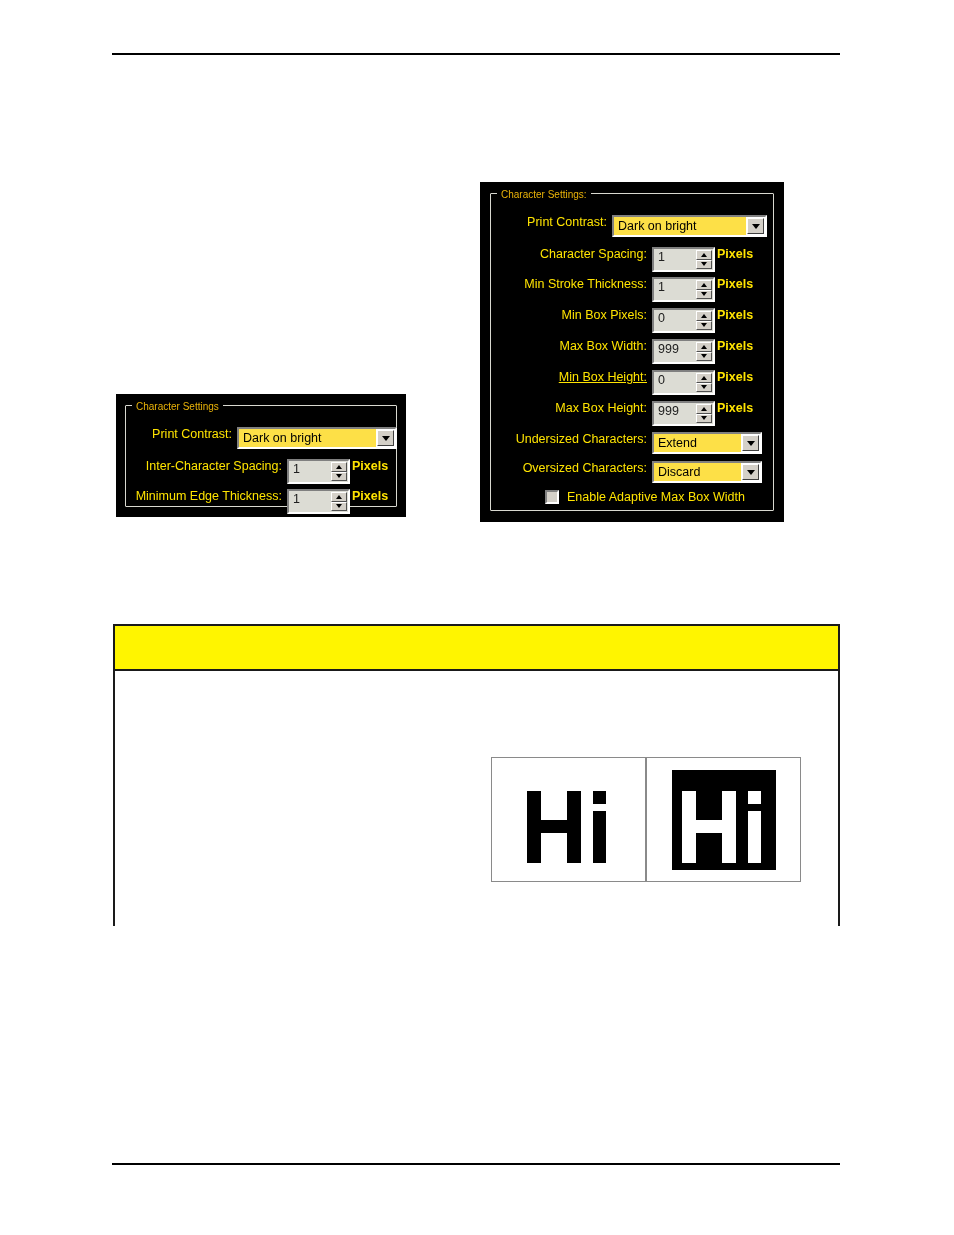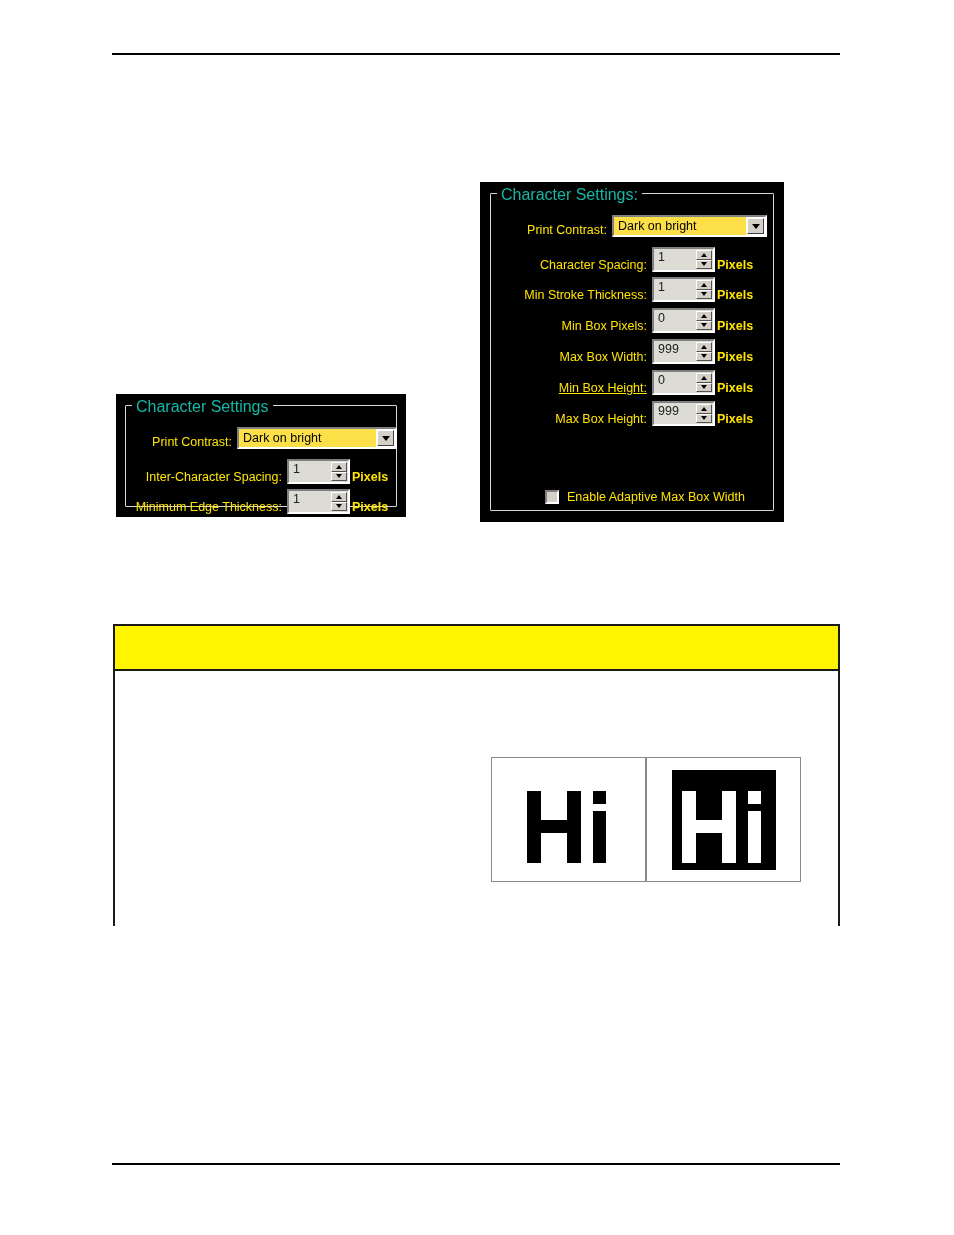--- a/index.html
+++ b/index.html
@@ -37,31 +37,31 @@
   }
   .groupbox {
     position: absolute;
     box-sizing: border-box;
     border: 1px solid #d8d8d0;
     border-radius: 1px;
   }
   .group-label {
     position: absolute;
     background: #000000;
-    color: #14b8a6;
-    font-size: 16px;
+    color: #eab308;
+    font-size: 10px;
     line-height: 13px;
     padding: 0 4px;
     white-space: nowrap;
   }
 
   .field-row {
     position: absolute;
     display: flex;
-    align-items: flex-end;
+    align-items: flex-start;
     height: 22px;
   }
   .field-label {
     color: #ffe400;
     font-size: 12.5px;
     text-align: right;
     white-space: nowrap;
     line-height: 14px;
   }
   .unit-label {
@@ -379,21 +379,39 @@
             <span class="tri-up-s"></span>
           </div>
         <div class="spin-btn">
             <span class="tri-down-s"></span>
           </div>
       </div>
     </div>
     <div class="unit-label">Pixels</div>
   </div>
 
-
+  <div class="field-row" style="left:12px; top:247px; width:290px;">
+    <div class="field-label" style="width:152px;">Undersized Characters:</div>
+    <div class="combo" style="width:110px; margin-left:5px;">
+      <div class="combo-value">Extend</div>
+      <div class="combo-arrow">
+        <span class="tri-down"></span>
+      </div>
+    </div>
+  </div>
+
+  <div class="field-row" style="left:12px; top:276px; width:290px;">
+    <div class="field-label" style="width:152px;">Oversized Characters:</div>
+    <div class="combo" style="width:110px; margin-left:5px;">
+      <div class="combo-value">Discard</div>
+      <div class="combo-arrow">
+        <span class="tri-down"></span>
+      </div>
+    </div>
+  </div>
 
   <div class="checkrow" style="left:62px; top:305px;align-items:center;">
     <div class="checkbox"></div>
     <div class="check-label">Enable Adaptive Max Box Width</div>
   </div>
 </div>
 
 <div class="dialog" id="dialog-left" style="left:117px; top:395px; width:288px; height:121px;">
 
   <div class="groupbox" style="left:6px; top:8px; right:6px; bottom:7px;"></div>

